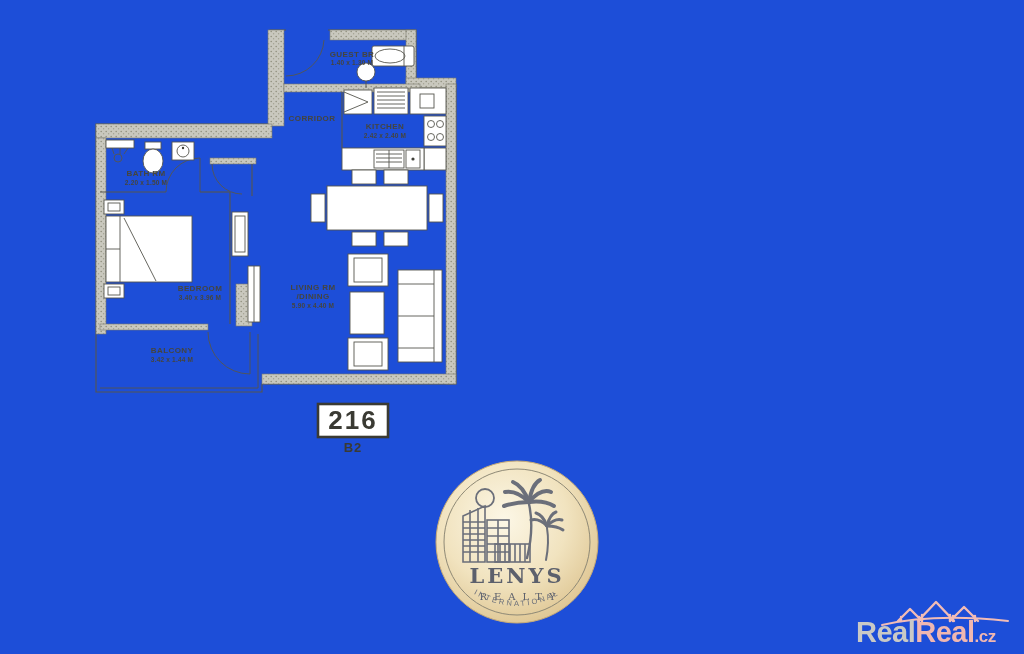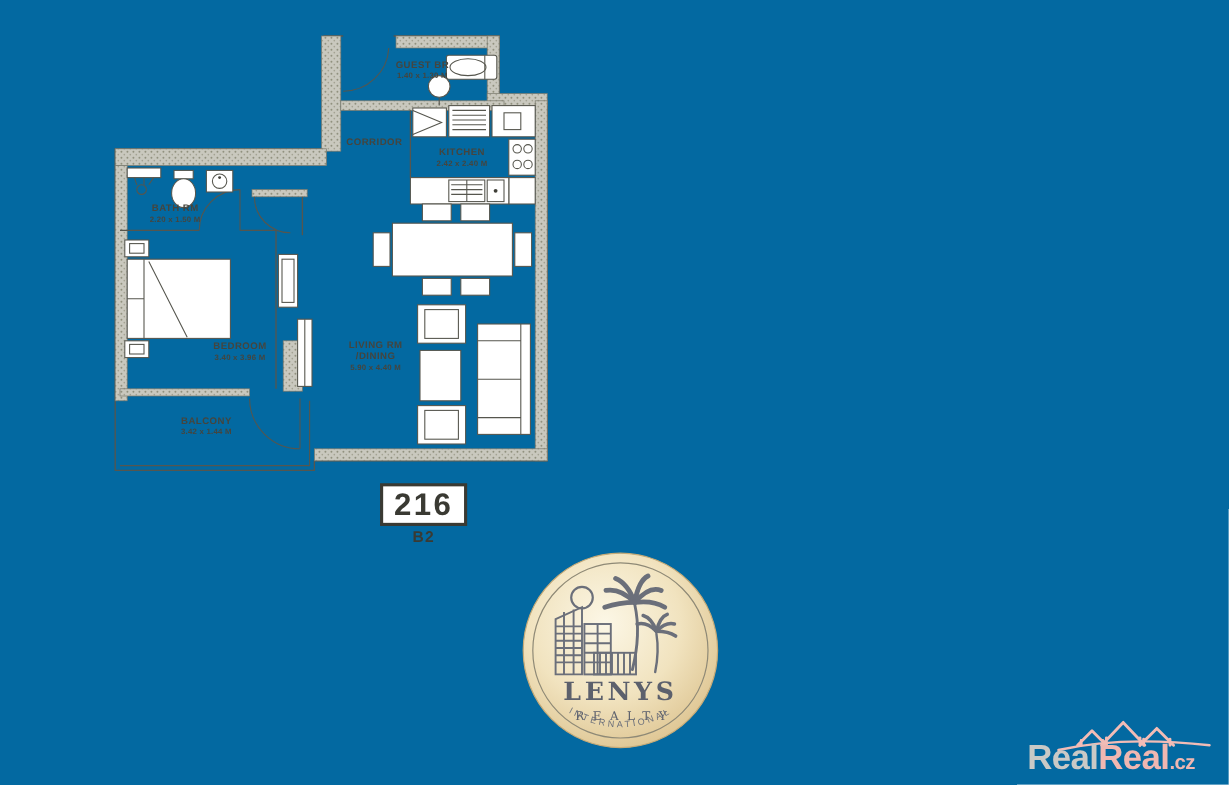--- a/index.html
+++ b/index.html
@@ -1,16 +1,16 @@
 <!DOCTYPE html>
 <html><head>
 <meta charset="utf-8">
 <style>
   html,body{margin:0;padding:0;background:#ffffff;}
-  #page{position:relative;width:1024px;height:654px;background:#0369a1;overflow:hidden;
+  #page{position:relative;width:1024px;height:654px;background:#1d4ed8;overflow:hidden;
         font-family:"Liberation Sans",sans-serif;}
   svg text{font-family:"Liberation Sans",sans-serif;}
   .room-name{font-size:8px;font-weight:bold;fill:#45453e;letter-spacing:.4px;}
   .room-dims{font-size:6.5px;font-weight:bold;fill:#45453e;letter-spacing:.2px;}
   .unit-number{font-size:26px;font-weight:bold;fill:#3a3a33;letter-spacing:2px;}
   .unit-variant{font-size:13px;font-weight:bold;fill:#3a3a33;letter-spacing:1px;}
   .line{stroke:#56564e;stroke-width:1.1;fill:none;}
   .thin{stroke:#56564e;stroke-width:0.9;fill:#ffffff;}
   .thinn{stroke:#56564e;stroke-width:0.9;fill:none;}
   .wall{fill:url(#stipple);stroke:#7a7a6e;stroke-width:0.6;}

